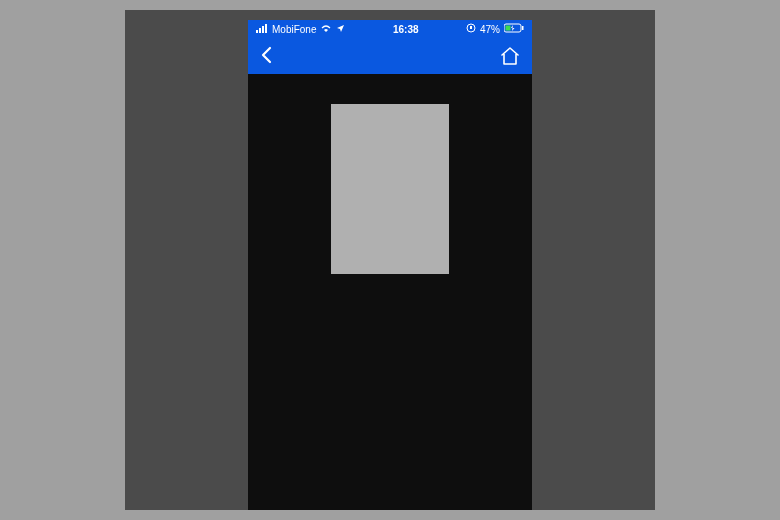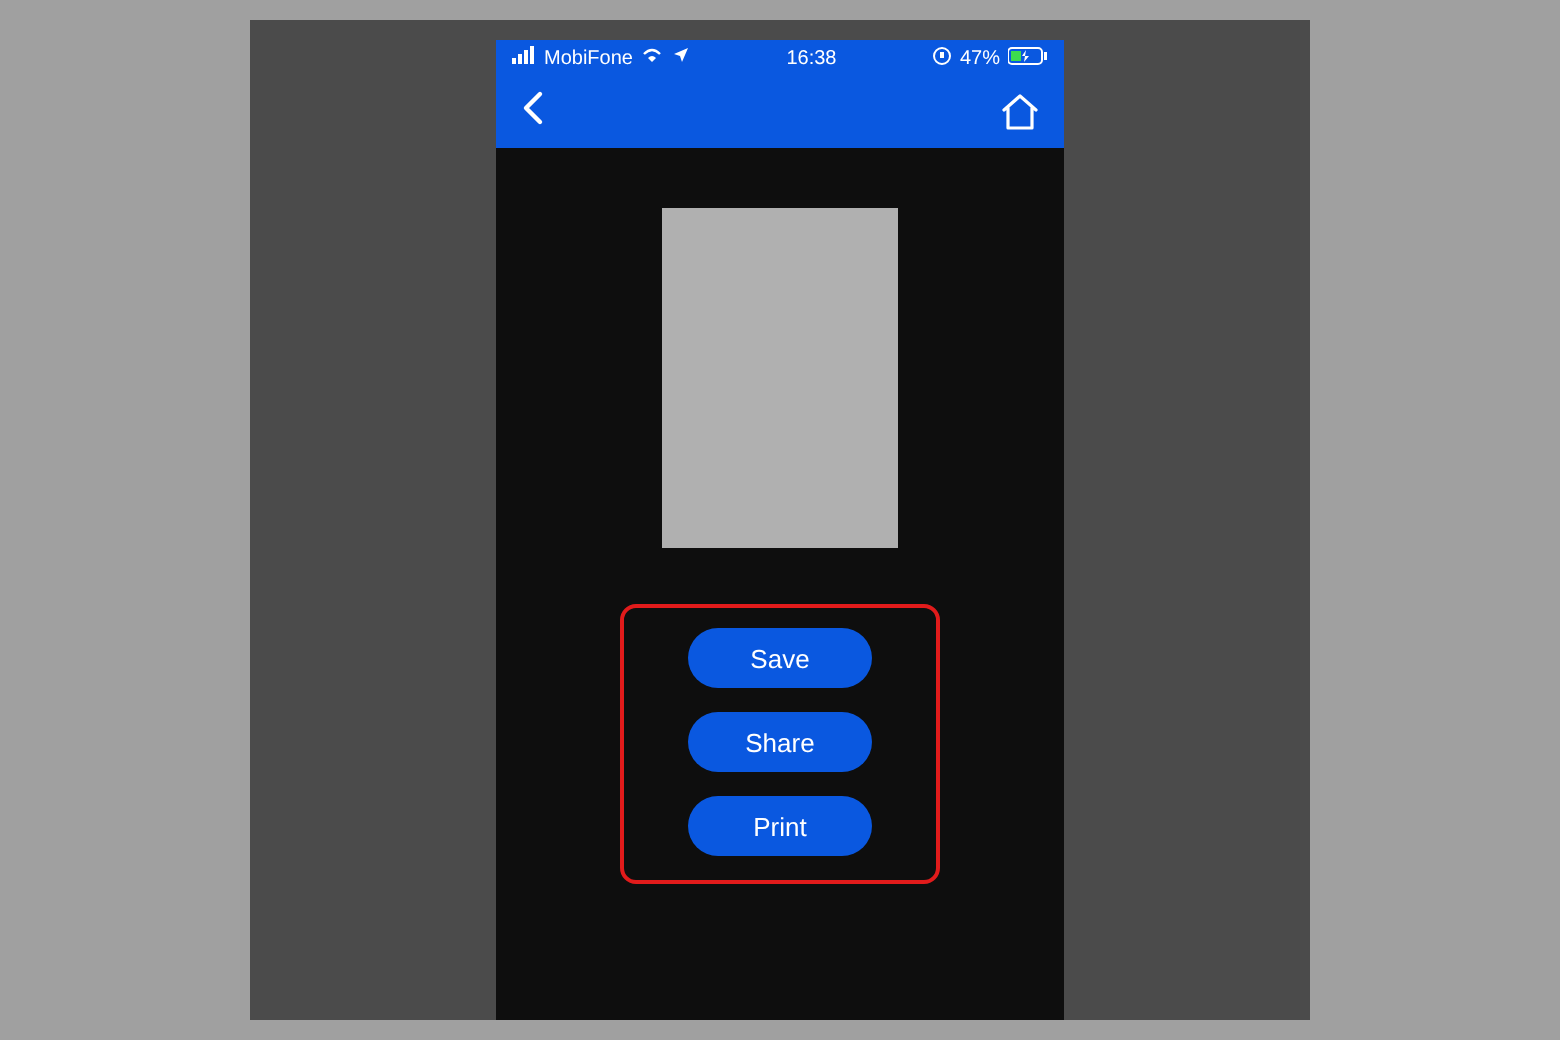--- a/index.html
+++ b/index.html
@@ -117,21 +117,21 @@
               <path d="M6 8 L4 6 Q6 4 8 6 Z" fill="#fff"></path>
               <path d="M2 4 Q6 0 10 4" stroke="#fff" stroke-width="1.2" fill="none"></path>
             </svg>
         </span>
         <span>
           <svg width="9" height="9" viewBox="0 0 9 9">
               <path d="M8 1 L1 4 L4 5 L5 8 Z" fill="#fff"></path>
             </svg>
         </span>
       </div>
-      <div style="font-weight:400">16:38</div>
+      <div style="font-weight:700">16:38</div>
       <div class="status-right">
         <span>
           <svg width="10" height="10" viewBox="0 0 10 10">
               <circle cx="5" cy="5" r="4" stroke="#fff" stroke-width="1" fill="none"></circle>
               <rect x="4" y="3" width="2" height="3" fill="#fff"></rect>
             </svg>
         </span>
         <span>47%</span>
         <span>
           <svg width="20" height="10" viewBox="0 0 20 10">
@@ -153,27 +153,16 @@
       <span class="home">
         <svg width="20" height="18" viewBox="0 0 20 18">
             <path d="M2 8 L10 1 L18 8 M4 7 V17 H16 V7" stroke="#fff" stroke-width="1.6" fill="none" stroke-linejoin="round" stroke-linecap="round"></path>
           </svg>
       </span>
     </div>
 
     <div class="content">
       <div class="preview"></div>
 
-      <div class="button-group">
-        <div class="pill">
-          <span>Save</span>
-        </div>
-        <div class="pill">
-          <span>Share</span>
-        </div>
-        <div class="pill">
-          <span>Print</span>
-        </div>
-      </div>
     </div>
 
   </div>
 </div>
 
 </body></html>

